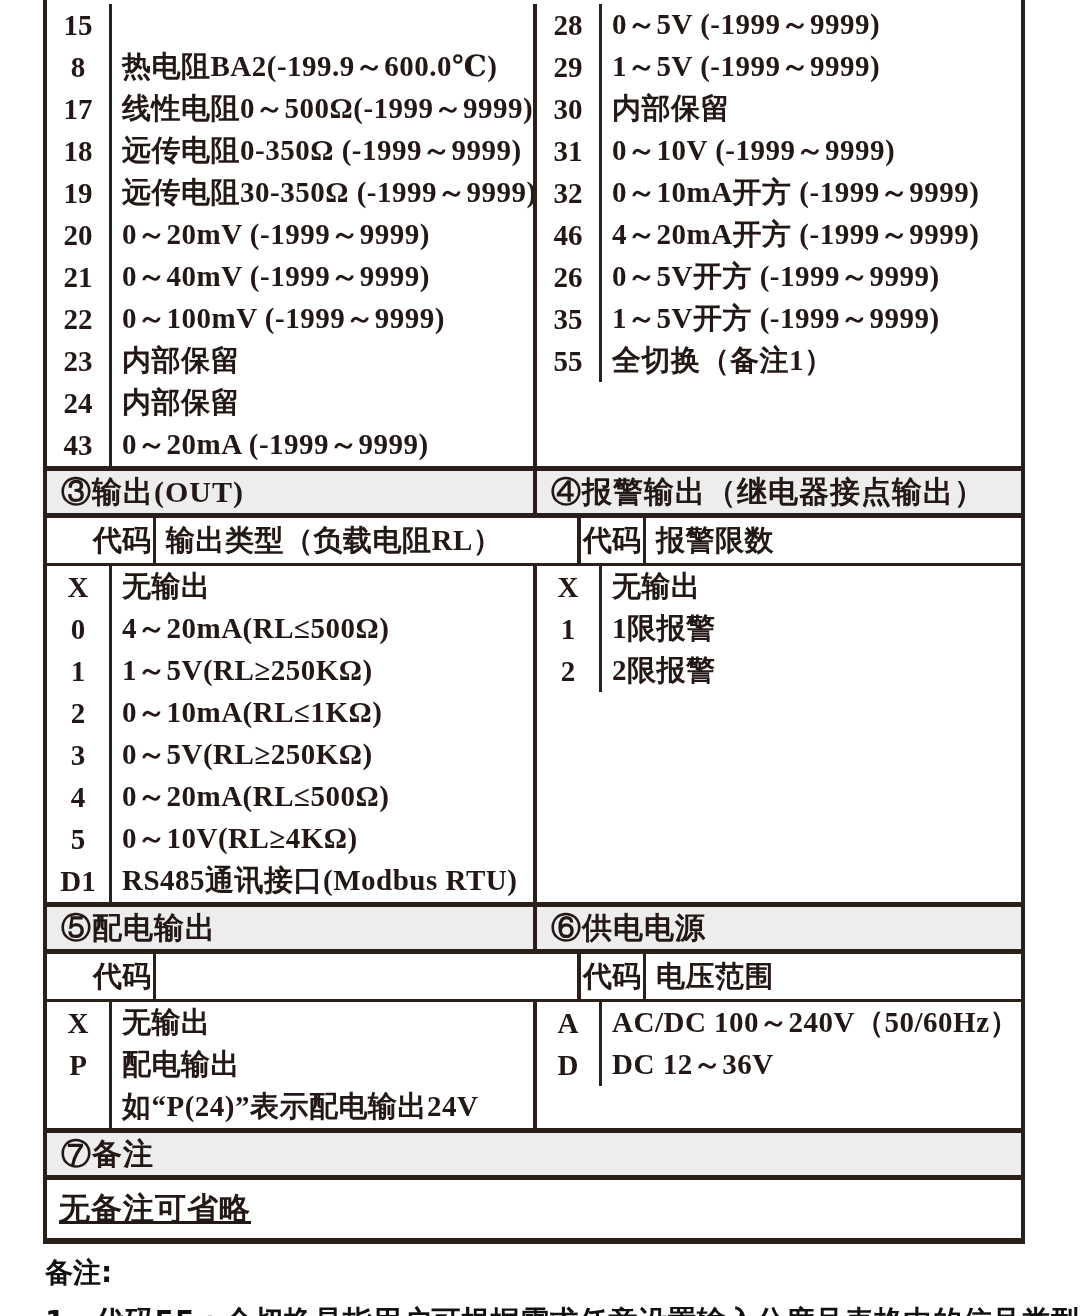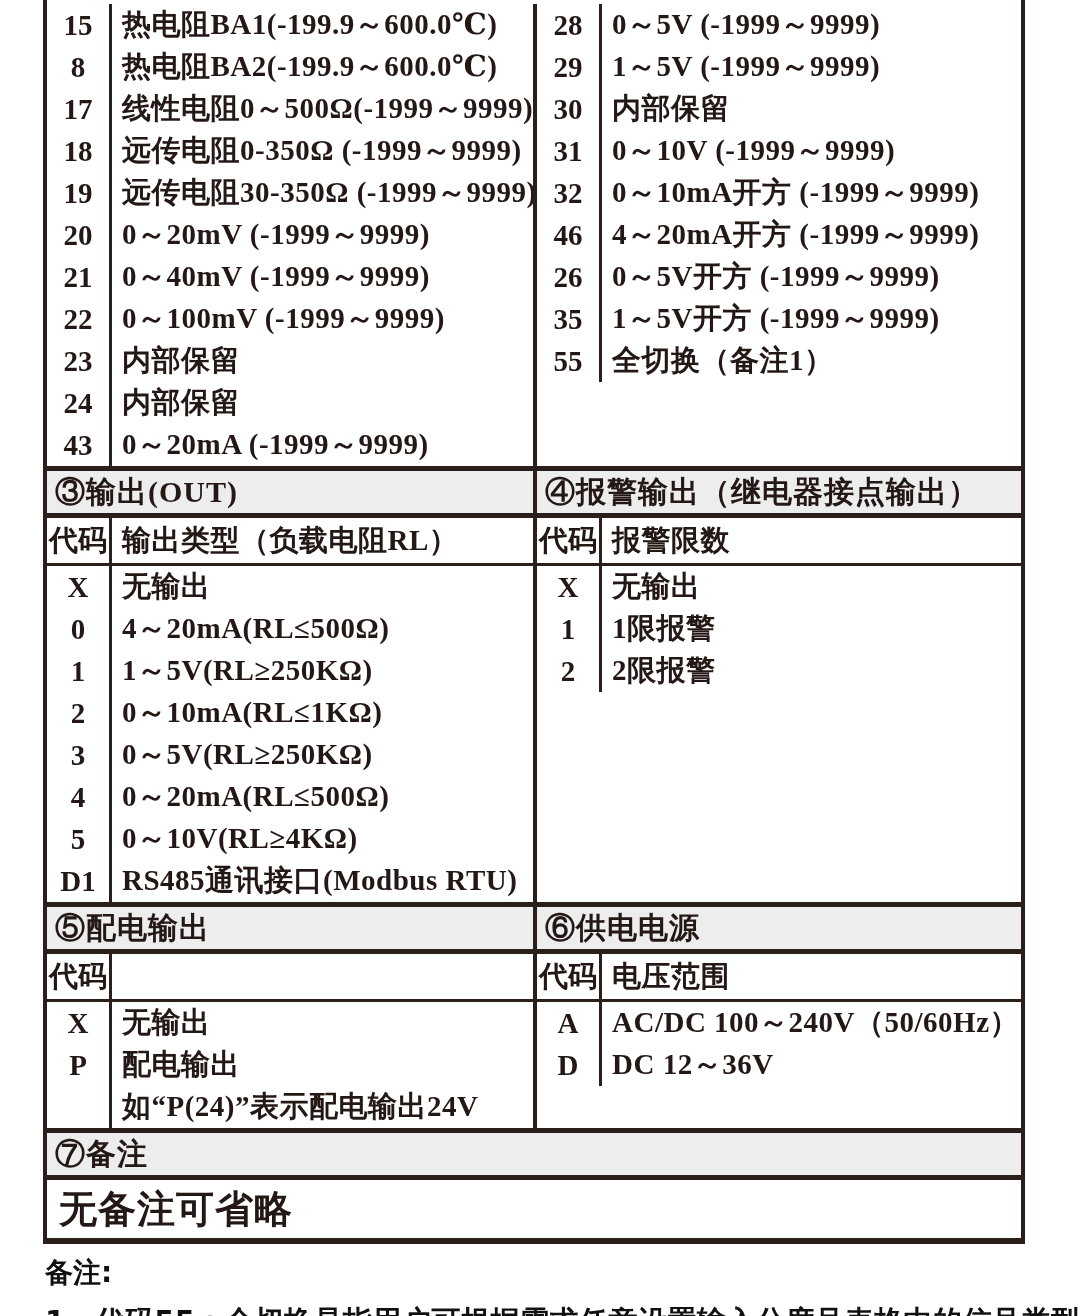--- a/index.html
+++ b/index.html
@@ -39,52 +39,51 @@
     overflow:hidden;
   }
 
   .input-sec { padding-top:4px; }
 
   .bandrow { border-top:5px solid #2a1f1b; border-bottom:5px solid #2a1f1b; }
   .band {
     background:#ededed;
     height:42px; line-height:42px;
     font-size:30px;
-    padding-left:8px;
+    padding-left:14px;
     letter-spacing:1px;
     white-space:nowrap; overflow:hidden;
   }
 
-  .subhead { border-bottom:3px solid #2a1f1b; }
+  .subhead { border-bottom:3px solid #2a1f1b;padding-left:44px; }
   .subrow { height:45px; }
 
   .remark-row {
     height:58px; display:flex; align-items:center;
-    font-size:38px; padding-left:12px; letter-spacing:1px;
+    font-size:31px; padding-left:12px; letter-spacing:1px;text-decoration:underline;
   }
 
   .notes {
     margin:10px 0 0 45px;
     font-family:"DejaVu Sans","Liberation Sans",sans-serif;
     font-weight:bold; color:#111111;
   }
   .notes-title { font-size:28px; }
   .notes-line { font-size:29px; margin-top:10px; letter-spacing:0.5px; white-space:nowrap; }
 </style>
 </head>
 <body>
 
 <div class="doc">
   <div class="tbl">
 
     <div class="two input-sec">
       <div>
         <div class="row">
             <div class="code">15</div>
-            <div class="desc">热电阻BA1(-199.9～600.0℃)</div>
           </div>
         <div class="row">
             <div class="code">8</div>
             <div class="desc">热电阻BA2(-199.9～600.0℃)</div>
           </div>
         <div class="row">
             <div class="code">17</div>
             <div class="desc">线性电阻0～500Ω(-1999～9999)</div>
           </div>
         <div class="row">

